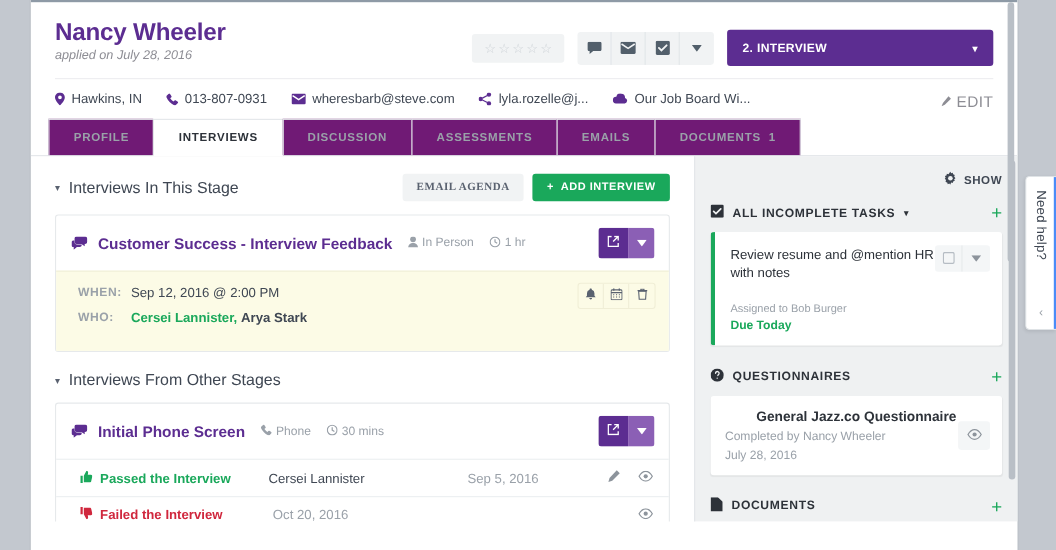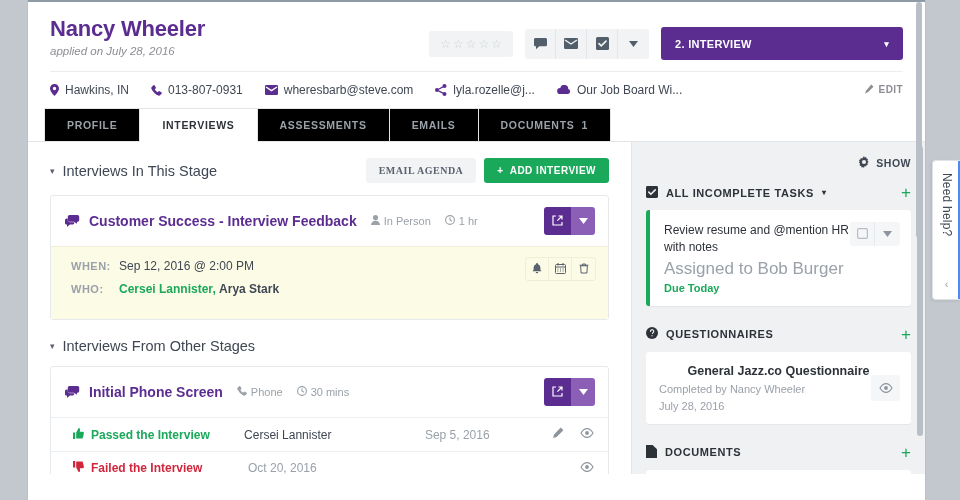--- a/index.html
+++ b/index.html
@@ -54,32 +54,32 @@
   
   .contact-bar {
     display: flex; align-items: center; gap: 22px;
     padding: 11px 22px 12px 22px; position: relative;
   }
   .contact-item { display: flex; align-items: center; gap: 6px; font-size: 12px; color: #3f4753; white-space: nowrap; }
   .contact-item .ci { color: #5c2d91; display: flex; }
   .edit-link {
     position: absolute; right: 22px; top: 12px;
     display: flex; gap: 5px;
-    font-size: 10px; color: #8d8d94; letter-spacing: .4px; font-weight: 700;
+    font-size: 14px; color: #8d8d94; letter-spacing: .4px; font-weight: 400;
   }
 
   
   .tabs {
     display: flex; align-items: flex-end; padding: 0 16px;
     border-bottom: 1px solid #e3e6e9; background: #fff; height: 33px;
   }
   .tab {
     font-size: 10.5px; font-weight: 700; letter-spacing: .7px;
     color: #9aa1a9; padding: 0 22px; height: 33px;
-    display: flex; align-items: center; background: #000000;
+    display: flex; align-items: center; background: #701a75;
     border-left: 1px solid #e3e6e9; border-top: 1px solid #e3e6e9;
   }
   .tab:last-child { border-right: 1px solid #e3e6e9; }
   .tab.active {
     background: #fff; color: #2d3239; margin-bottom: -1px; height: 34px;
     border-bottom: 1px solid #fff;
   }
   .tab .count { margin-left: 7px; color: #9aa1a9; font-weight: 700; }
 
   
@@ -168,21 +168,21 @@
     letter-spacing: .6px; color: #2d3239; }
   .panel-title .pcaret { font-size: 8px; color:#2d3239; }
   .plus { color: #1aa85b; font-size: 17px; font-weight: 400; line-height: 1; }
 
   .card {
     background: #fff; border-radius: 3px; padding: 12px 13px;
     box-shadow: 0 1px 1px rgba(0,0,0,.05); position: relative; margin-bottom: 20px;
   }
   .card.task { border-left: 4px solid #1aa85b; padding-left: 14px; }
   .task-title { font-size: 12px; color: #2d3239; line-height: 1.45; width: 190px; }
-  .task-sub { font-size: 17px; color: #9aa1a9; margin-top: 2px; }
+  .task-sub { font-size: 10px; color: #9aa1a9; margin-top: 18px; }
   .task-due { font-size: 11px; color: #1aa85b; font-weight: 700; margin-top: 3px; }
   .task-actions {
     position: absolute; right: 11px; top: 12px; display: flex;
     border-radius: 3px; overflow: hidden; background:#f4f6f7;
   }
   .task-actions .ta {
     width: 25px; height: 24px; display: flex; align-items: center; justify-content: center;
     color: #8d949c; border-right: 1px solid #e6e9eb; font-size: 9px;
   }
   .task-actions .ta:last-child { border-right: none; }
@@ -330,20 +330,23 @@
   </div>
 
   <div class="tabs">
     <div class="tab">
       <span>PROFILE</span>
     </div>
     <div class="tab active">
       <span>INTERVIEWS</span>
     </div>
     <div class="tab">
+      <span>DISCUSSION</span>
+    </div>
+    <div class="tab">
       <span>ASSESSMENTS</span>
     </div>
     <div class="tab">
       <span>EMAILS</span>
     </div>
     <div class="tab">
       <span>DOCUMENTS</span>
       <span class="count">1</span>
     </div>
   </div>

